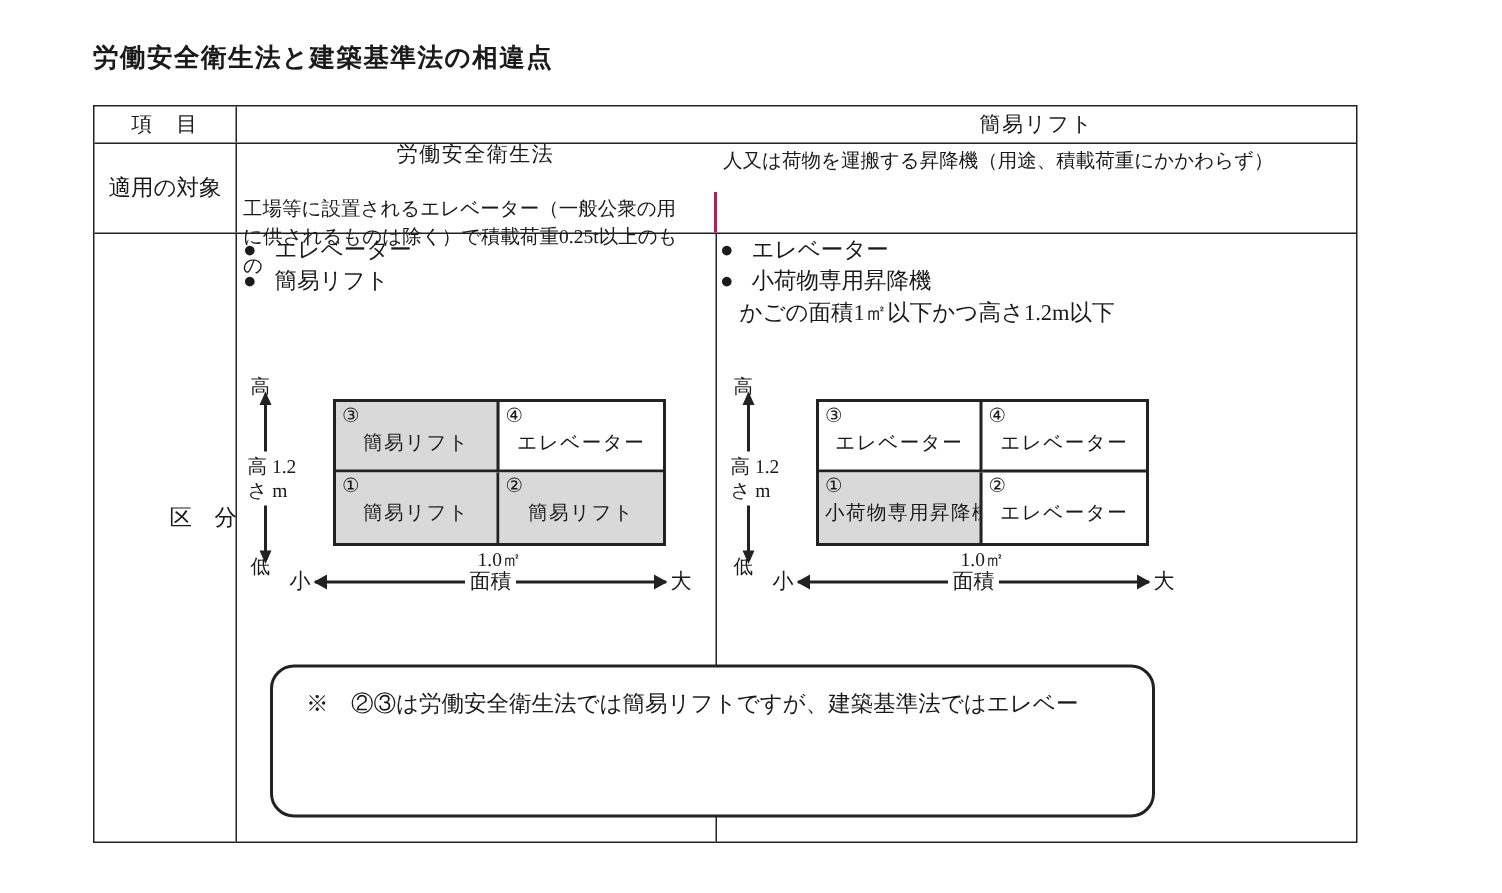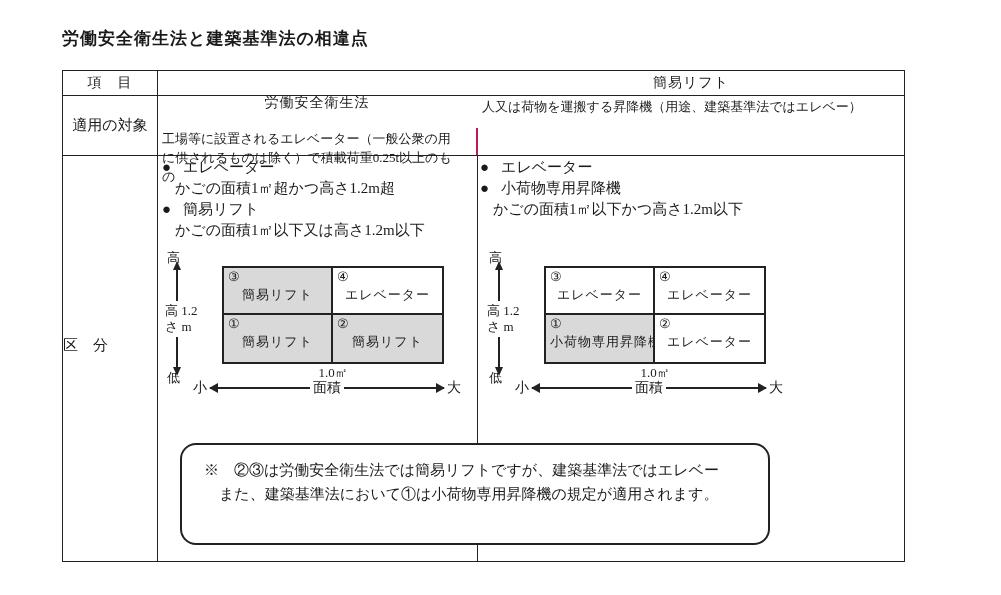--- a/index.html
+++ b/index.html
@@ -21,21 +21,21 @@
   .c1{width:95px;border-right:1px solid #222;box-sizing:border-box;flex:none;}
   .c2{width:320px;border-right:2px solid #be185d;box-sizing:border-box;flex:none;margin-top:32px;}
   .c3{flex:1;}
   .hcell{display:flex;align-items:center;justify-content:center;font-size:14px;letter-spacing:1px;}
   .vcenter{display:flex;align-items:center;justify-content:center;font-size:15px;}
   .scope-text{font-size:13px;line-height:19px;padding:1px 14px 0 4px;}
   .row3{position:relative;height:405px;}
   .vline{position:absolute;top:0;bottom:0;width:1px;background:#222;}
   .vline.a{left:94px;}
   .vline.b{left:414px;}
-  .category-label{position:absolute;left:0;top:180px;width:95px;text-align:left;font-size:15px;}
+  .category-label{position:absolute;left:0;top:180px;width:95px;text-align:right;font-size:15px;}
   .bullets{position:absolute;top:1px;width:314px;font-size:15px;line-height:21px;}
   .bullets.left{left:99px;}
   .bullets.right{left:417px;}
   .bullet-line{display:flex;}
   .bullet-mark{margin-right:12px;}
   .bullet-detail{padding-left:13px;white-space:nowrap;}
   
   .diagram{position:absolute;top:96px;width:298px;height:148px;font-size:13px;}
   .diagram.dleft{left:102px;}
   .diagram.dright{left:424px;}
@@ -86,41 +86,39 @@
     <div class="c2 hcell">労働安全衛生法</div>
     <div class="c3 hcell">簡易リフト</div>
   </div>
 
   <div class="row2">
     <div class="c1 vcenter">適用の対象</div>
     <div class="c2">
       <div class="scope-text">工場等に設置されるエレベーター（一般公衆の用に供されるものは除く）で積載荷重0.25t以上のもの</div>
     </div>
     <div class="c3">
-      <div class="scope-text">人又は荷物を運搬する昇降機（用途、建築基準法ではエレベー）</div>
+      <div class="scope-text">人又は荷物を運搬する昇降機（用途、積載荷重にかかわらず）</div>
     </div>
   </div>
 
   <div class="row3">
     <div class="vline a"></div>
     <div class="vline b"></div>
 
     <div class="category-label">区　分</div>
 
     <div class="bullets left">
       <div class="bullet-line">
         <span class="bullet-mark">●</span>
         <span>エレベーター</span>
       </div>
-      <div class="bullet-detail">かごの面積1㎡超かつ高さ1.2m超</div>
       <div class="bullet-line">
         <span class="bullet-mark">●</span>
         <span>簡易リフト</span>
       </div>
-      <div class="bullet-detail">かごの面積1㎡以下又は高さ1.2m以下</div>
     </div>
 
     <div class="bullets right">
       <div class="bullet-line">
         <span class="bullet-mark">●</span>
         <span>エレベーター</span>
       </div>
       <div class="bullet-line">
         <span class="bullet-mark">●</span>
         <span>小荷物専用昇降機</span>
@@ -193,16 +191,15 @@
         <span>小</span>
         <span class="arrow-left"></span>
         <span>面積</span>
         <span class="arrow-right"></span>
         <span>大</span>
       </div>
     </div>
 
     <div class="note-box">
       <div class="note-line">※　②③は労働安全衛生法では簡易リフトですが、建築基準法ではエレベー</div>
-      <div class="note-line">　また、建築基準法において①は小荷物専用昇降機の規定が適用されます。</div>
     </div>
   </div>
 </div>
 
 </body></html>

